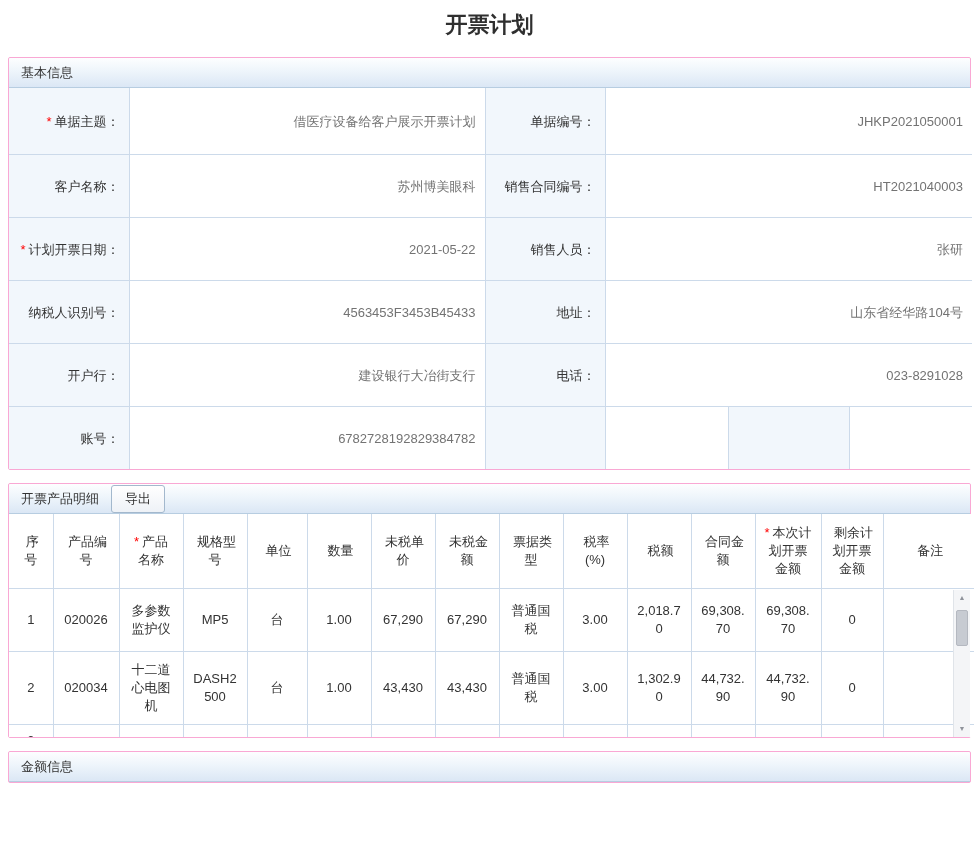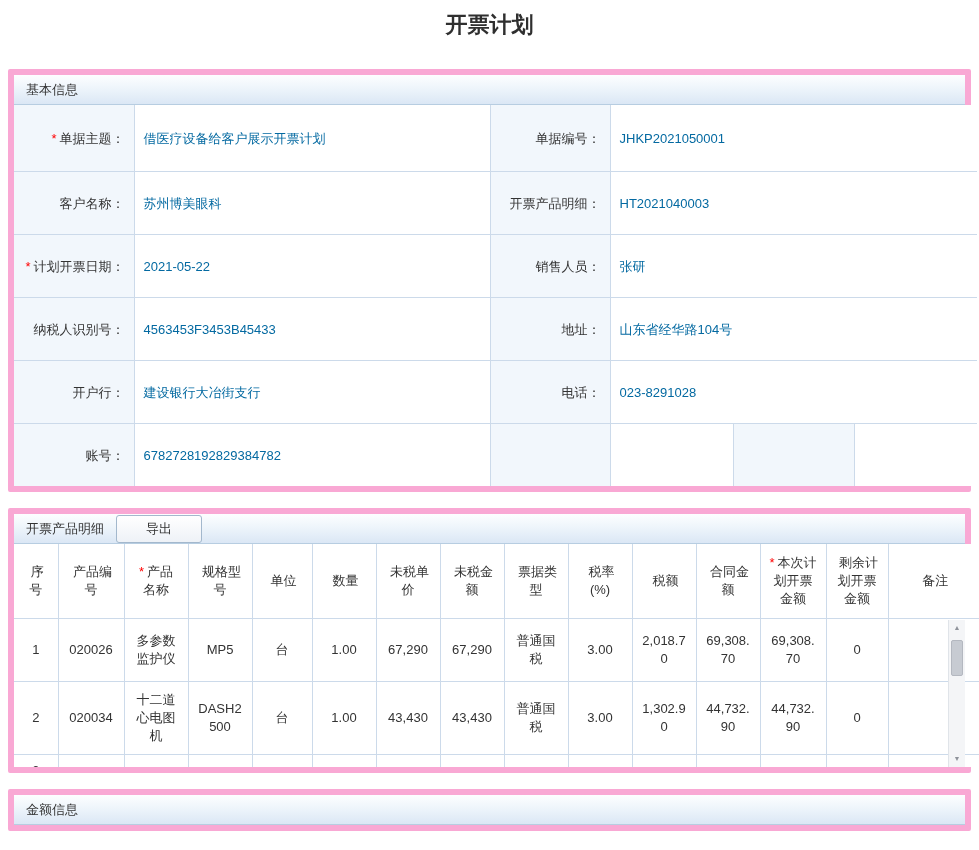--- a/index.html
+++ b/index.html
@@ -6,45 +6,45 @@
   body{
     width:979px;height:850px;position:relative;overflow:hidden;
     font-family:"Liberation Sans","DejaVu Sans",sans-serif;
     font-size:13px;color:#333;
   }
   .title{
     text-align:center;font-size:22px;font-weight:bold;color:#2f2f2f;
     padding:10px 0 13px;
   }
   .panel{
-    margin:16px 8px 13px;border:6px solid #f9a8d4;border-radius:2px;
+    margin:4px 8px 13px;border:1px solid #f9a8d4;border-radius:2px;
     position:relative;background:#fff;
   }
   .panel-hd{
     height:29px;line-height:29px;padding:0 12px;
     background:linear-gradient(180deg,#fdfeff 0%,#eef5fb 45%,#dbe7f5 100%);
     border-bottom:1px solid #b7cde1;color:#333;font-size:13px;
     border-radius:2px 2px 0 0;display:flex;align-items:center;gap:12px;
   }
   .btn{
-    padding:4px 29px;background:linear-gradient(#ffffff,#eef2f7);
+    padding:4px 13px;background:linear-gradient(#ffffff,#eef2f7);
     border:1px solid #a3b8cd;border-radius:3px;font-size:13px;color:#333;
     cursor:pointer;font-family:inherit;
   }
   table.dt{width:100%;border-collapse:collapse;table-layout:fixed;}
   table.dt td,table.dt th{border:1px solid #ccdaea;overflow:hidden;}
   table.dt tr td:first-child,table.dt tr th:first-child{border-left:0;}
   table.dt tr td:last-child,table.dt tr th:last-child{border-right:0;}
   table.dt tr:first-child td,table.dt tr:first-child th{border-top:0;}
   table.dt tr:last-child td{border-bottom:0;}
   
   .grid td{height:40px;padding:11px 9px;line-height:17px;}
   .grid tr.first td{height:44px;}
   .lbl{background:#f2f7fc;text-align:right;color:#333;}
-  .val{background:#fff;text-align:left;color:#0369a1;}
+  .val{background:#fff;text-align:right;color:#737373;}
   .star{color:#ff0000;margin-right:3px;}
   
   .prod th{
     height:70px;padding:2px 8px;background:#fff;font-weight:normal;
     text-align:center;vertical-align:middle;word-break:break-all;line-height:18px;
   }
   .prod td{
     padding:2px 8px;text-align:center;vertical-align:middle;
     word-break:break-all;line-height:18px;background:#fff;
   }
@@ -92,21 +92,21 @@
     <tbody>
         <tr class="first">
       <td class="lbl"><span class="star">*</span><span>单据主题：</span></td>
       <td class="val">借医疗设备给客户展示开票计划</td>
       <td class="lbl"><span class="star"></span><span>单据编号：</span></td>
       <td class="val" colspan="3">JHKP2021050001</td>
     </tr>
     <tr>
       <td class="lbl"><span class="star"></span><span>客户名称：</span></td>
       <td class="val">苏州博美眼科</td>
-      <td class="lbl"><span class="star"></span><span>开票产品明细：</span></td>
+      <td class="lbl"><span class="star"></span><span>销售合同编号：</span></td>
       <td class="val" colspan="3">HT2021040003</td>
     </tr>
     <tr>
       <td class="lbl"><span class="star">*</span><span>计划开票日期：</span></td>
       <td class="val">2021-05-22</td>
       <td class="lbl"><span class="star"></span><span>销售人员：</span></td>
       <td class="val" colspan="3">张研</td>
     </tr>
     <tr>
       <td class="lbl"><span class="star"></span><span>纳税人识别号：</span></td>

